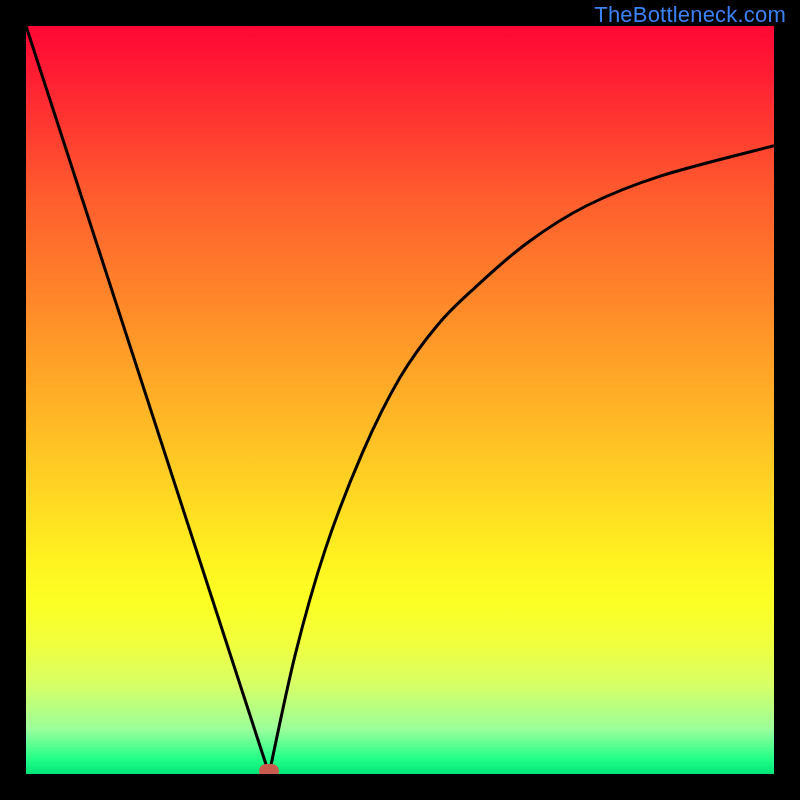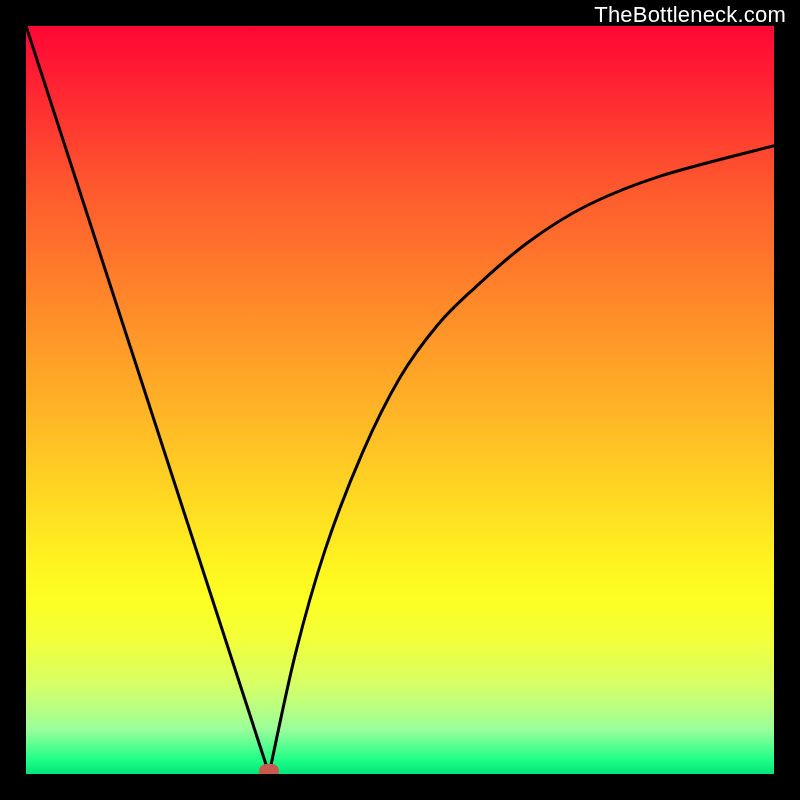--- a/index.html
+++ b/index.html
@@ -55,21 +55,21 @@
     position: absolute;
     width: 20px;
     height: 14px;
     background: #c95a4e;
     border-radius: 7px;
   }
   .watermark {
     position: absolute;
     top: 2px;
     right: 14px;
-    color: #ffffff;
+    color: #3b82f6;
     font-size: 22px;
     letter-spacing: 0.2px;
   }
 </style>
 </head>
 <body>
 
 <div class="frame">
   <div class="plot">
     <div class="gradient"></div>

